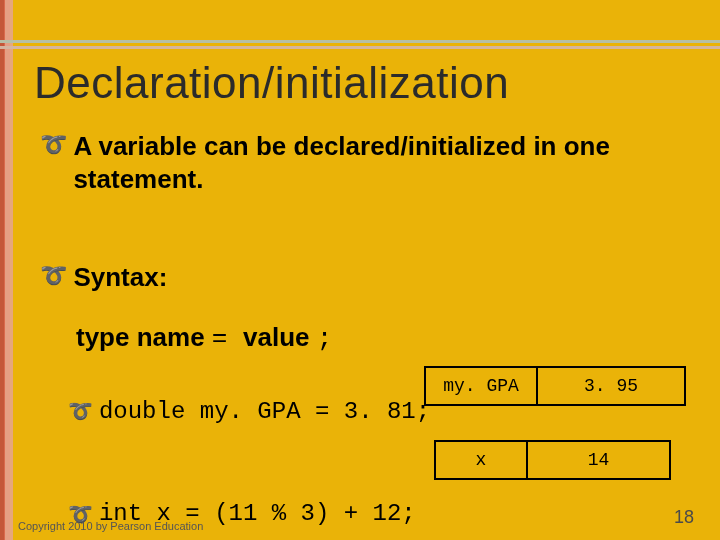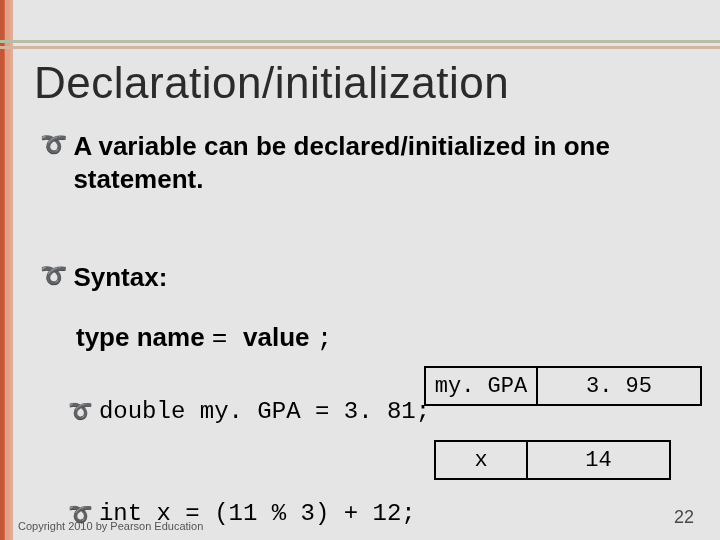--- a/index.html
+++ b/index.html
@@ -2,21 +2,21 @@
 <html><head>
 <meta charset="utf-8">
 <style>
   * { margin: 0; padding: 0; box-sizing: border-box; }
   html, body { width: 720px; height: 540px; font-family: Arial, Helvetica, sans-serif; background: #fff; overflow: hidden; }
 
   .slide {
     position: relative;
     width: 720px;
     height: 540px;
-    background: #e5e5e5;
+    background: #eab308;
   }
 
   .topstrip {
     position: absolute;
     top: 16px; left: 0; width: 100%; height: 36px;
   }
   .topstrip .line {
     position: absolute; left: 0; right: 0; height: 3px;
   }
   .topstrip .l1 { top: 24px; background: #b6bfa6; }
@@ -82,24 +82,24 @@
     position: absolute;
     display: flex;
   }
   .box-row.row1 { left: 424px; top: 366px; }
   .box-row.row2 { left: 434px; top: 440px; }
   .cell {
     border: 2px solid #000;
     height: 40px;
     display: flex; align-items: center; justify-content: center;
     font-family: "Courier New", monospace;
-    font-size: 22px;
+    font-size: 18px;
   }
   .cell.name1 { width: 114px; }
-  .cell.val1  { width: 164px; border-left: none; }
+  .cell.val1  { width: 148px; border-left: none; }
   .cell.name2 { width: 94px; }
   .cell.val2  { width: 143px; border-left: none; }
 
   .copyright {
     position: absolute;
     left: 18px; bottom: 8px;
     font-size: 11px;
     color: #555;
     font-family: Arial, sans-serif;
   }
@@ -178,15 +178,15 @@
     <div class="cell name2">x</div>
     <div class="cell val2">14</div>
   </div>
 
   <div class="code2-wrap">
     <span class="swirl">➰</span>
     <span class="code">int x = (11 % 3) + 12;</span>
   </div>
 
   <div class="copyright">Copyright 2010 by Pearson Education</div>
-  <div class="pagenum">22</div>
+  <div class="pagenum">18</div>
 
 </div>
 
 </body></html>

